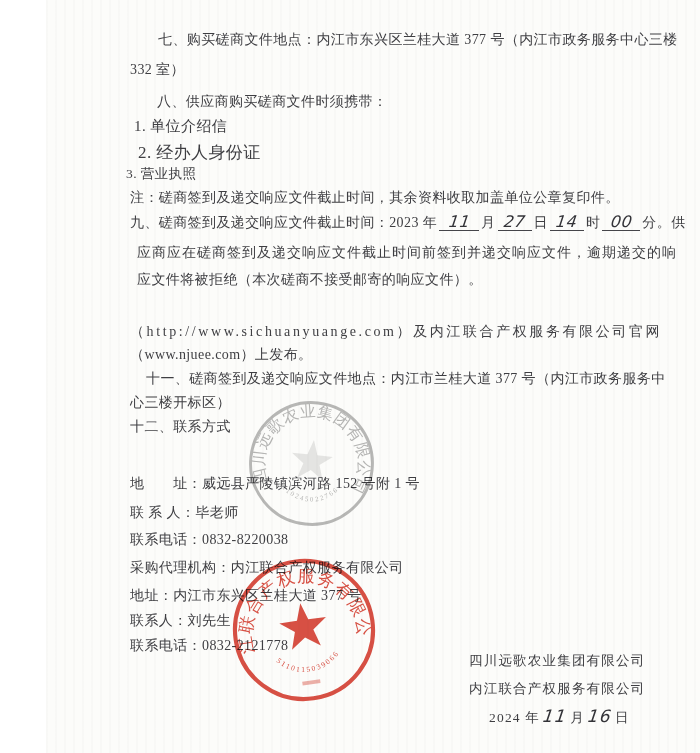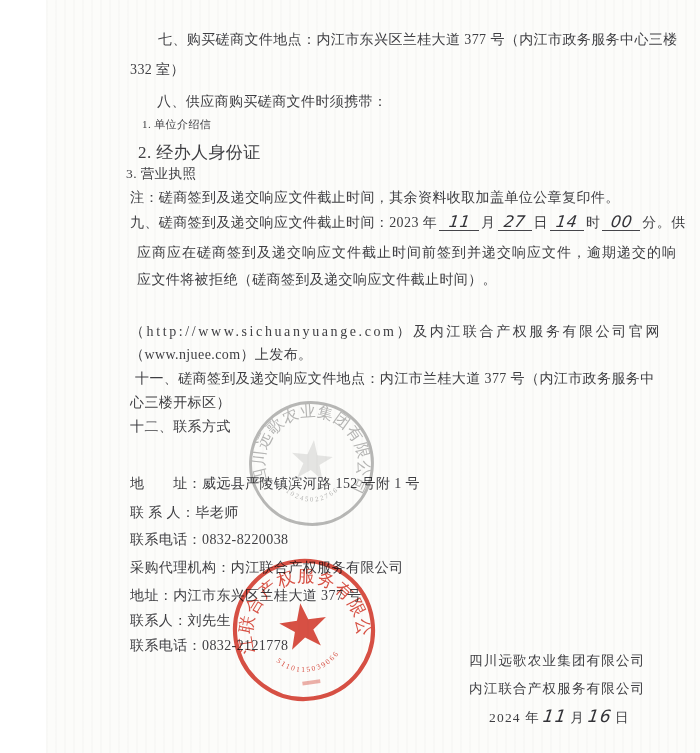--- a/index.html
+++ b/index.html
@@ -60,35 +60,35 @@
 </style>
 </head>
 <body>
 
 <div class="page">
 
   <div class="line" style="left:112px;top:31px">七、购买磋商文件地点：内江市东兴区兰桂大道 377 号（内江市政务服务中心三楼</div>
   <div class="line" style="left:84px;top:61px">332 室）</div>
 
   <div class="line" style="left:111px;top:93px">八、供应商购买磋商文件时须携带：</div>
-  <div class="line" style="left:96px;top:117px;font-size:11px">1. 单位介绍信</div>
+  <div class="line" style="left:88px;top:117px;font-size:15px">1. 单位介绍信</div>
   <div class="line" style="left:92px;top:141px;font-size:17px">2. 经办人身份证</div>
   <div class="line" style="left:80px;top:165px;font-size:13.5px">3. 营业执照</div>
   <div class="line" style="left:84px;top:189px">注：磋商签到及递交响应文件截止时间，其余资料收取加盖单位公章复印件。</div>
 
   <div class="line" style="left:84px;top:214px">
     <span>九、磋商签到及递交响应文件截止时间：2023 年</span><span class="blank" style="width:40px"><span class="hw">11</span></span><span>月</span><span class="blank" style="width:34px"><span class="hw">27</span></span><span>日</span><span class="blank" style="width:34px"><span class="hw">14</span></span><span>时</span><span class="blank" style="width:38px"><span class="hw">00</span></span><span>分。供</span>
   </div>
   <div class="line sp1" style="left:91px;top:244px">应商应在磋商签到及递交响应文件截止时间前签到并递交响应文件，逾期递交的响</div>
-  <div class="line" style="left:91px;top:271px">应文件将被拒绝（磋商签到及递交响应文件截止时间）。</div>
+  <div class="line" style="left:91px;top:271px">应文件将被拒绝（本次磋商不接受邮寄的响应文件）。</div>
 
   <div class="line sp3" style="left:84px;top:323px">（http://www.sichuanyuange.com）及内江联合产权服务有限公司官网</div>
   <div class="line" style="left:84px;top:346px">（www.njuee.com）上发布。</div>
 
-  <div class="line" style="left:89px;top:370px">十一、磋商签到及递交响应文件地点：内江市兰桂大道 377 号（内江市政务服务中</div>
+  <div class="line" style="left:100px;top:370px">十一、磋商签到及递交响应文件地点：内江市兰桂大道 377 号（内江市政务服务中</div>
   <div class="line" style="left:84px;top:394px">心三楼开标区）</div>
 
   <div class="line" style="left:84px;top:418px">十二、联系方式</div>
   <div class="line" style="left:84px;top:475px">地　　址：威远县严陵镇滨河路 152 号附 1 号</div>
   <div class="line" style="left:84px;top:504px">联 系 人：毕老师</div>
   <div class="line" style="left:84px;top:531px">联系电话：0832-8220038</div>
   <div class="line" style="left:84px;top:559px">采购代理机构：内江联合产权服务有限公司</div>
   <div class="line" style="left:84px;top:587px">地址：内江市东兴区兰桂大道 377 号</div>
   <div class="line" style="left:84px;top:612px">联系人：刘先生</div>
   <div class="line" style="left:84px;top:637px">联系电话：0832-2121778</div>

